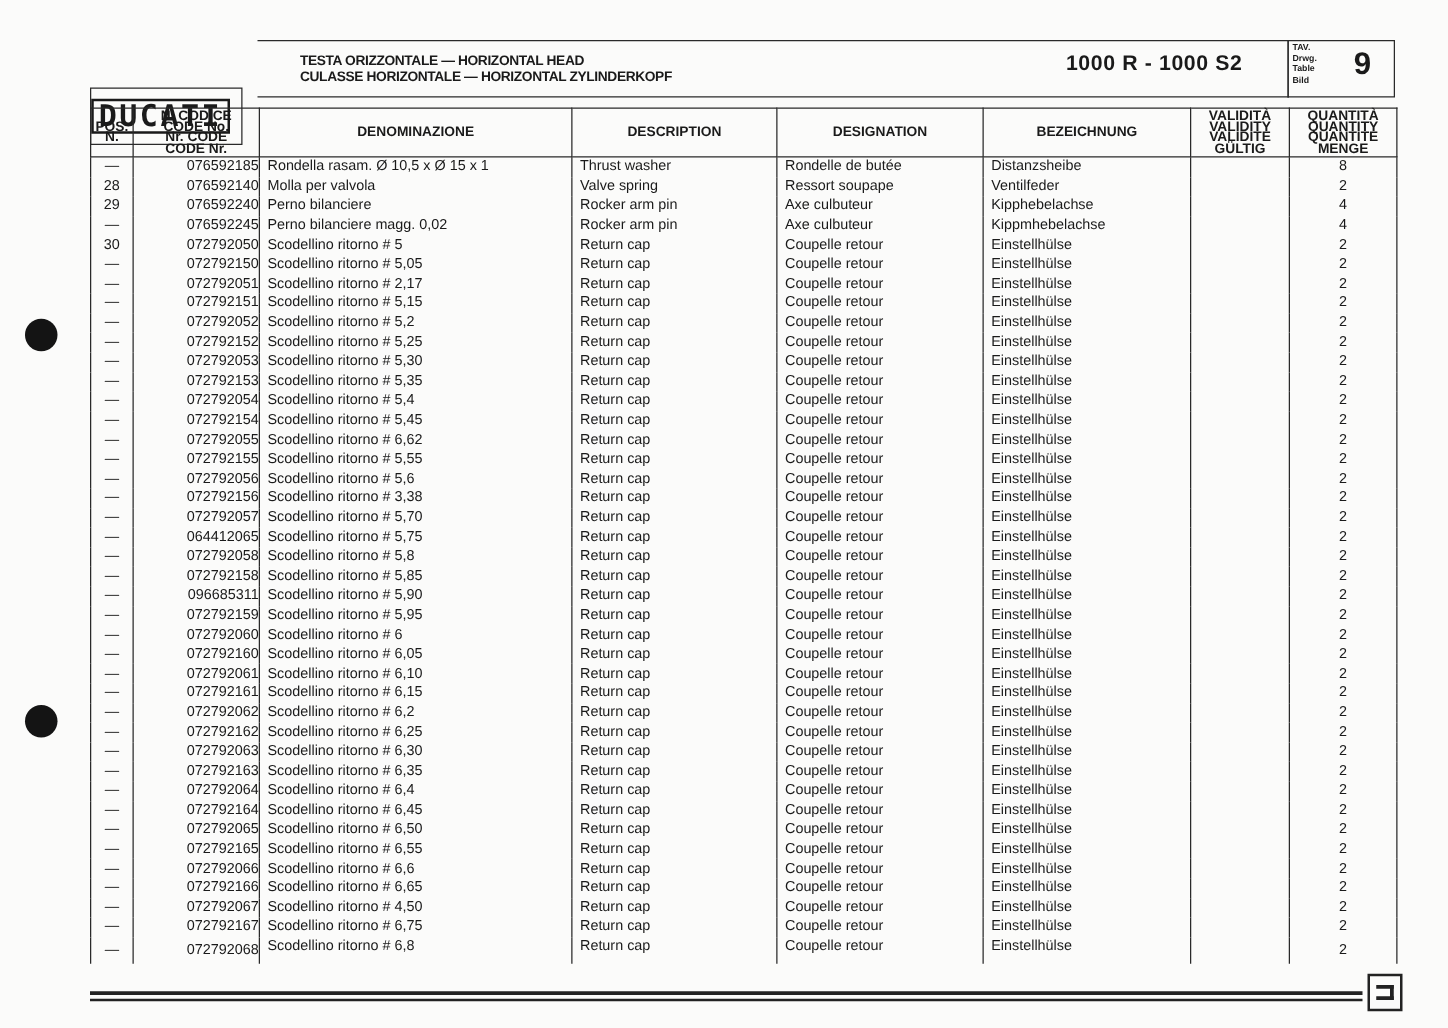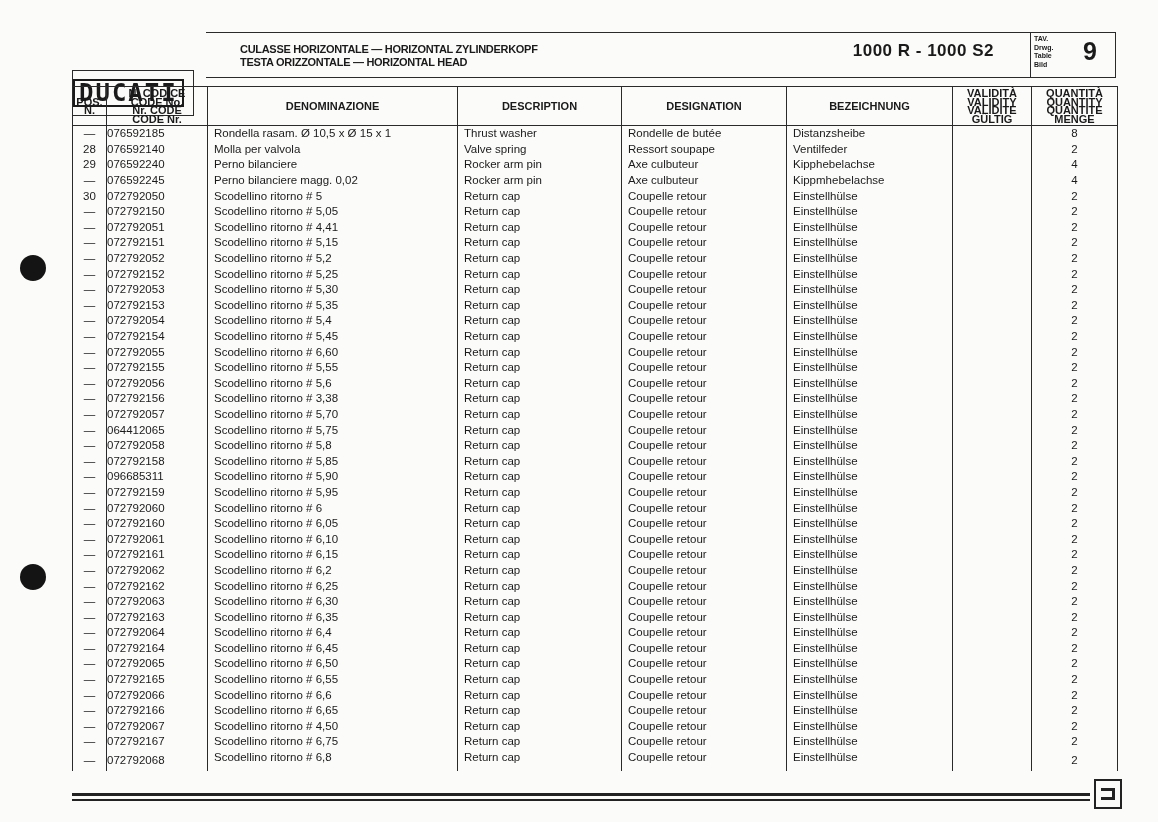--- a/index.html
+++ b/index.html
@@ -16,42 +16,42 @@
   .title-lines { position: absolute; left: 34px; top: 10px; font-size: 11px; font-weight: bold; line-height: 13px; letter-spacing: -0.3px; }
   .model { position: absolute; right: 36px; top: 8px; font-size: 17px; font-weight: bold; letter-spacing: 0.5px; }
   .tav-labels { position:absolute; left:3px; top:2px; font-size:7px; font-weight:bold; line-height:8.5px; }
   .tav-num { position:absolute; right:18px; top:4px; font-size:25px; font-weight:bold; }
 
   table.parts { position: absolute; left: 72px; top: 86px; border-collapse: collapse; table-layout: fixed; width: 1045px; }
   table.parts th { border: 1.5px solid #2a2a2a; font-size: 11px; font-weight: bold; height: 38px; padding: 0; text-align: center; vertical-align: middle; }
   th.small { font-size: 8px; line-height: 8.5px; }
   table.parts td { border-left: 1.5px solid #2a2a2a; border-right: 1.5px solid #2a2a2a; font-size: 11.5px; height: 15.6px; padding: 0 0 0 6px; line-height: 15px; white-space: nowrap; overflow: hidden; }
   td.pos { text-align: center; padding: 0 !important; }
-  td.code { text-align: left; padding: 0 !important; }
+  td.code { text-align: right; padding: 0 !important; }
   td.qty { text-align: center; padding: 0 !important; }
   tr.last td { padding-bottom: 6px; }
 
   .bottom-rule { position: absolute; left: 72px; top: 793px; width: 1018px; height: 3px; background: #222; }
   .bottom-rule2 { position: absolute; left: 72px; top: 799px; width: 1018px; height: 2px; background: #222; }
   .nav-mark { position:absolute; left:1094px; top:779px; width:28px; height:30px; border:2px solid #222; box-sizing:border-box; display:flex; align-items:center; justify-content:center; }
   .nav-mark span { display:block; width:14px; height:12px; border:3px solid #222; border-left:none; box-sizing:border-box; }
 </style>
 </head>
 <body>
 
 <div class="hole" style="top:255px;"></div>
 <div class="hole" style="top:564px;"></div>
 
 <div class="hdr-box" id="logo-box">
   <span class="logo">DUCATI</span>
 </div>
 <div class="hdr-box" id="title-box">
   <div class="title-lines">
+    <div>TESTA ORIZZONTALE — HORIZONTAL HEAD</div>
     <div>CULASSE HORIZONTALE — HORIZONTAL ZYLINDERKOPF</div>
-    <div>TESTA ORIZZONTALE — HORIZONTAL HEAD</div>
   </div>
   <div class="model">1000 R - 1000 S2</div>
 </div>
 <div class="hdr-box" id="tav-box">
   <div class="tav-labels">
     <div>TAV.</div>
     <div>Drwg.</div>
     <div>Table</div>
     <div>Bild</div>
   </div>
@@ -156,21 +156,21 @@
         <td class="denom">Scodellino ritorno # 5,05</td>
         <td class="desc">Return cap</td>
         <td class="design">Coupelle retour</td>
         <td class="bez">Einstellhülse</td>
         <td class="valid"></td>
         <td class="qty">2</td>
       </tr>
       <tr>
         <td class="pos">—</td>
         <td class="code">072792051</td>
-        <td class="denom">Scodellino ritorno # 4,41</td>
+        <td class="denom">Scodellino ritorno # 2,17</td>
         <td class="desc">Return cap</td>
         <td class="design">Coupelle retour</td>
         <td class="bez">Einstellhülse</td>
         <td class="valid"></td>
         <td class="qty">2</td>
       </tr>
       <tr>
         <td class="pos">—</td>
         <td class="code">072792151</td>
         <td class="denom">Scodellino ritorno # 5,15</td>
@@ -236,21 +236,21 @@
         <td class="denom">Scodellino ritorno # 5,45</td>
         <td class="desc">Return cap</td>
         <td class="design">Coupelle retour</td>
         <td class="bez">Einstellhülse</td>
         <td class="valid"></td>
         <td class="qty">2</td>
       </tr>
       <tr>
         <td class="pos">—</td>
         <td class="code">072792055</td>
-        <td class="denom">Scodellino ritorno # 6,60</td>
+        <td class="denom">Scodellino ritorno # 6,62</td>
         <td class="desc">Return cap</td>
         <td class="design">Coupelle retour</td>
         <td class="bez">Einstellhülse</td>
         <td class="valid"></td>
         <td class="qty">2</td>
       </tr>
       <tr>
         <td class="pos">—</td>
         <td class="code">072792155</td>
         <td class="denom">Scodellino ritorno # 5,55</td>

